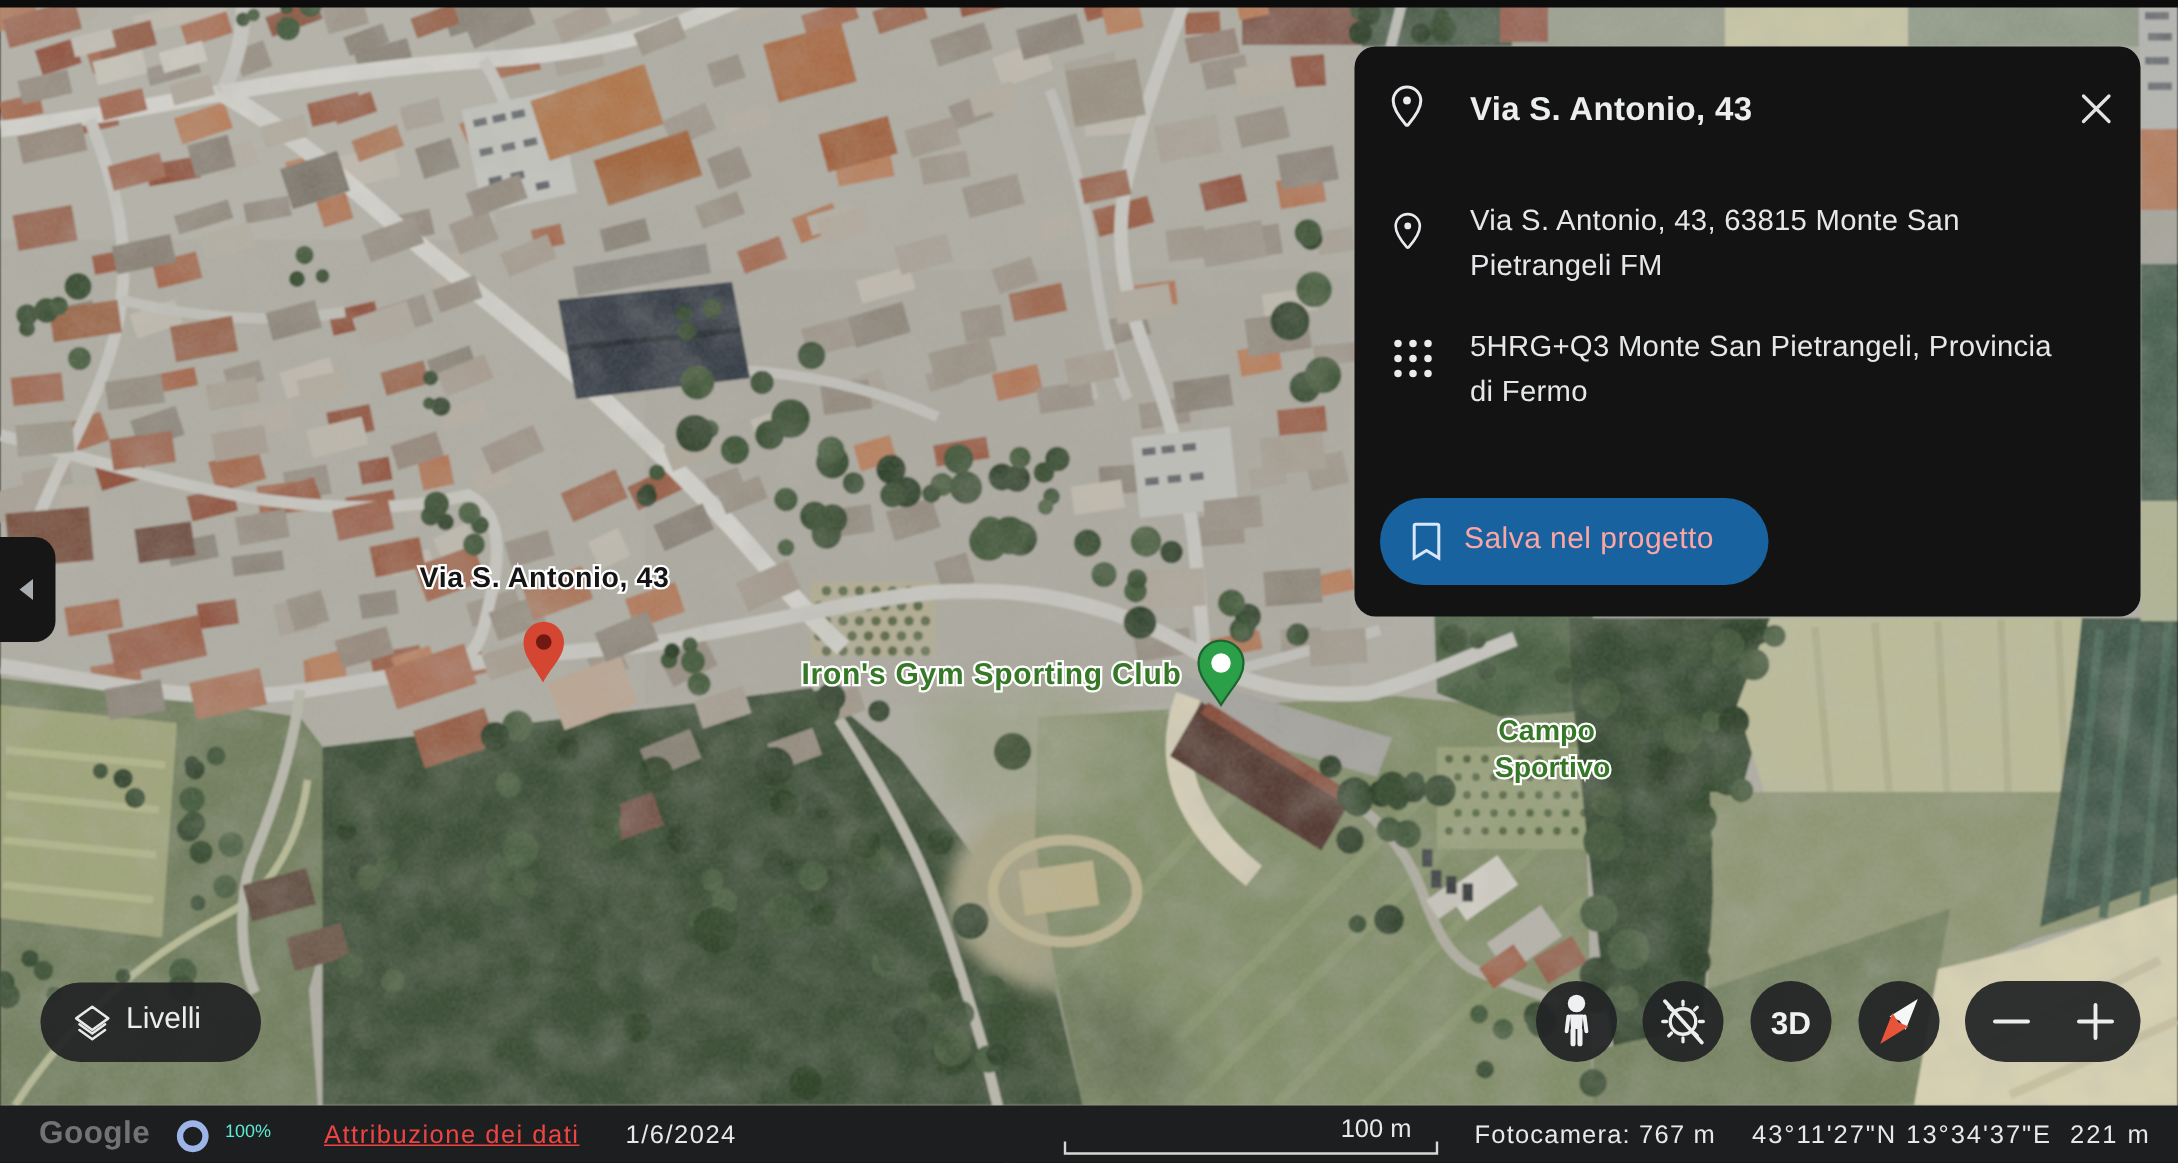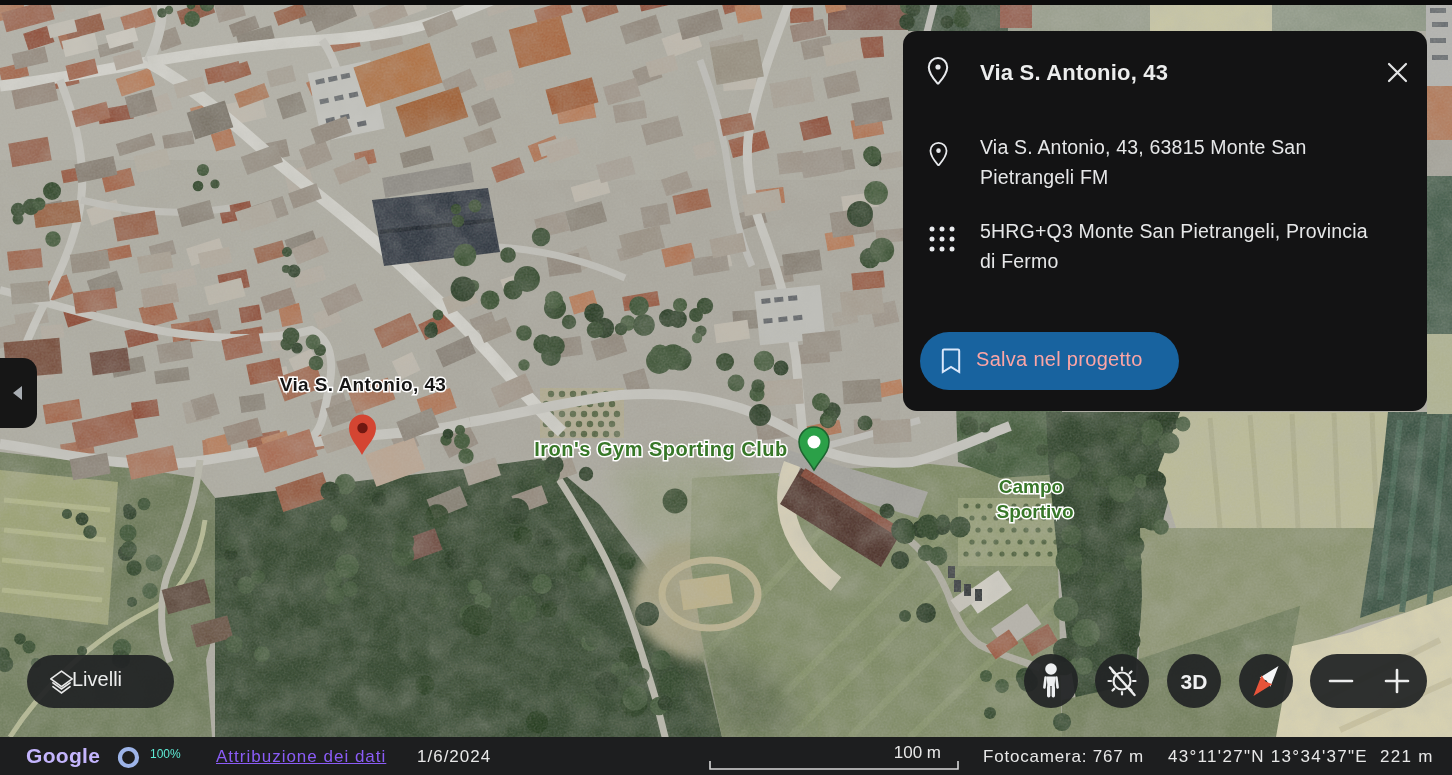--- a/index.html
+++ b/index.html
@@ -1236,21 +1236,21 @@
 <div class="abs" style="left:976px;top:348px;font-size:20px;font-weight:500;color:#fca5a5;letter-spacing:0.3px;">Salva nel progetto</div>
 
 <div class="abs" style="left:27px;top:655px;width:147px;height:53px;background:rgba(33,35,37,0.93);border-radius:27px;"></div>
 
 <svg class="abs" style="left:48px;top:668px" width="27" height="27" viewBox="0 0 24 24">
 <path d="M12 2.8 L21.5 9.7 L12 16.6 L2.5 9.7 Z" fill="none" stroke="#e8e8e8" stroke-width="1.5" stroke-linejoin="round"></path>
 <path d="M4.4 13.2 L12 18.7 L19.6 13.2" fill="none" stroke="#e8e8e8" stroke-width="1.5" stroke-linecap="round"></path>
 <path d="M4.4 16.6 L12 22.1 L19.6 16.6" fill="none" stroke="#e8e8e8" stroke-width="1.5" stroke-linecap="round"></path>
   </svg>
 
-<div class="abs" style="left:72px;top:668px;font-size:20px;color:#eceded;">Livelli</div>
+<div class="abs" style="left:84px;top:668px;font-size:20px;color:#eceded;">Livelli</div>
 
 <div class="abs" style="left:1024px;top:654px;width:54px;height:54px;background:rgba(33,35,37,0.93);border-radius:50%;"></div>
 <svg class="abs" style="left:1037px;top:661px" width="28" height="40" viewBox="0 0 28 40">
 <circle cx="14" cy="8" r="5.8" fill="#eef0f1"></circle>
 <path d="M9.6 15.4 L18.4 15.4 L17.6 25 L10.4 25 Z" fill="#eef0f1"></path>
 <g stroke="#eef0f1" stroke-width="2.6" stroke-linecap="round">
 <path d="M8.6 16.6 L7.4 26.5"></path>
       <path d="M19.4 16.6 L20.6 26.5"></path>
     </g>
 <rect x="10" y="24" width="3.4" height="12.5" rx="1.7" fill="#eef0f1"></rect>
@@ -1290,29 +1290,29 @@
 <svg class="abs" style="left:1310px;top:654px" width="117" height="54" viewBox="0 0 117 54">
 <g stroke="#eceded" stroke-width="2.6" stroke-linecap="round">
 <path d="M20 27 H42"></path>
 <path d="M76 27 H98"></path>
       <path d="M87 16 V38"></path>
     </g>
   </svg>
 
 <div class="abs" style="left:0;top:737px;width:1452px;height:38px;background:#1d1e1f;"></div>
 
-<div class="abs" style="left:26px;top:744px;font-size:21px;font-weight:700;color:#c4b5fd;letter-spacing:0.3px;">Google</div>
+<div class="abs" style="left:26px;top:744px;font-size:21px;font-weight:700;color:#737373;letter-spacing:0.3px;">Google</div>
 
 <svg class="abs" style="left:116px;top:745px" width="25" height="25" viewBox="0 0 25 25">
     <circle cx="12.5" cy="12.5" r="8.5" fill="none" stroke="#9db4e8" stroke-width="4.2"></circle>
   </svg>
 
 <div class="abs" style="left:150px;top:747px;font-size:12px;color:#5eead4;">100%</div>
 
-<div class="abs" style="left:216px;top:747px;font-size:17px;color:#8b5cf6;text-decoration:underline;letter-spacing:1px;">Attribuzione dei dati</div>
+<div class="abs" style="left:216px;top:747px;font-size:17px;color:#ef4444;text-decoration:underline;letter-spacing:1px;">Attribuzione dei dati</div>
 
 <div class="abs" style="left:417px;top:747px;font-size:17px;color:#e8e8e8;letter-spacing:1px;text-align:right;">1/6/2024</div>
 
 <svg class="abs" style="left:705px;top:742px" width="260" height="30" viewBox="0 0 260 30">
 <path d="M5 19 V27 H253 V19" fill="none" stroke="#d8d8d8" stroke-width="1.6"></path>
 <text x="236" y="16" text-anchor="end" font-size="17" fill="#e8e8e8" font-family="Liberation Sans, sans-serif">100 m</text>
   </svg>
 
 <div class="abs" style="left:983px;top:747px;font-size:17px;color:#e8e8e8;letter-spacing:0.8px;text-align:right;">Fotocamera: 767 m</div>
 

